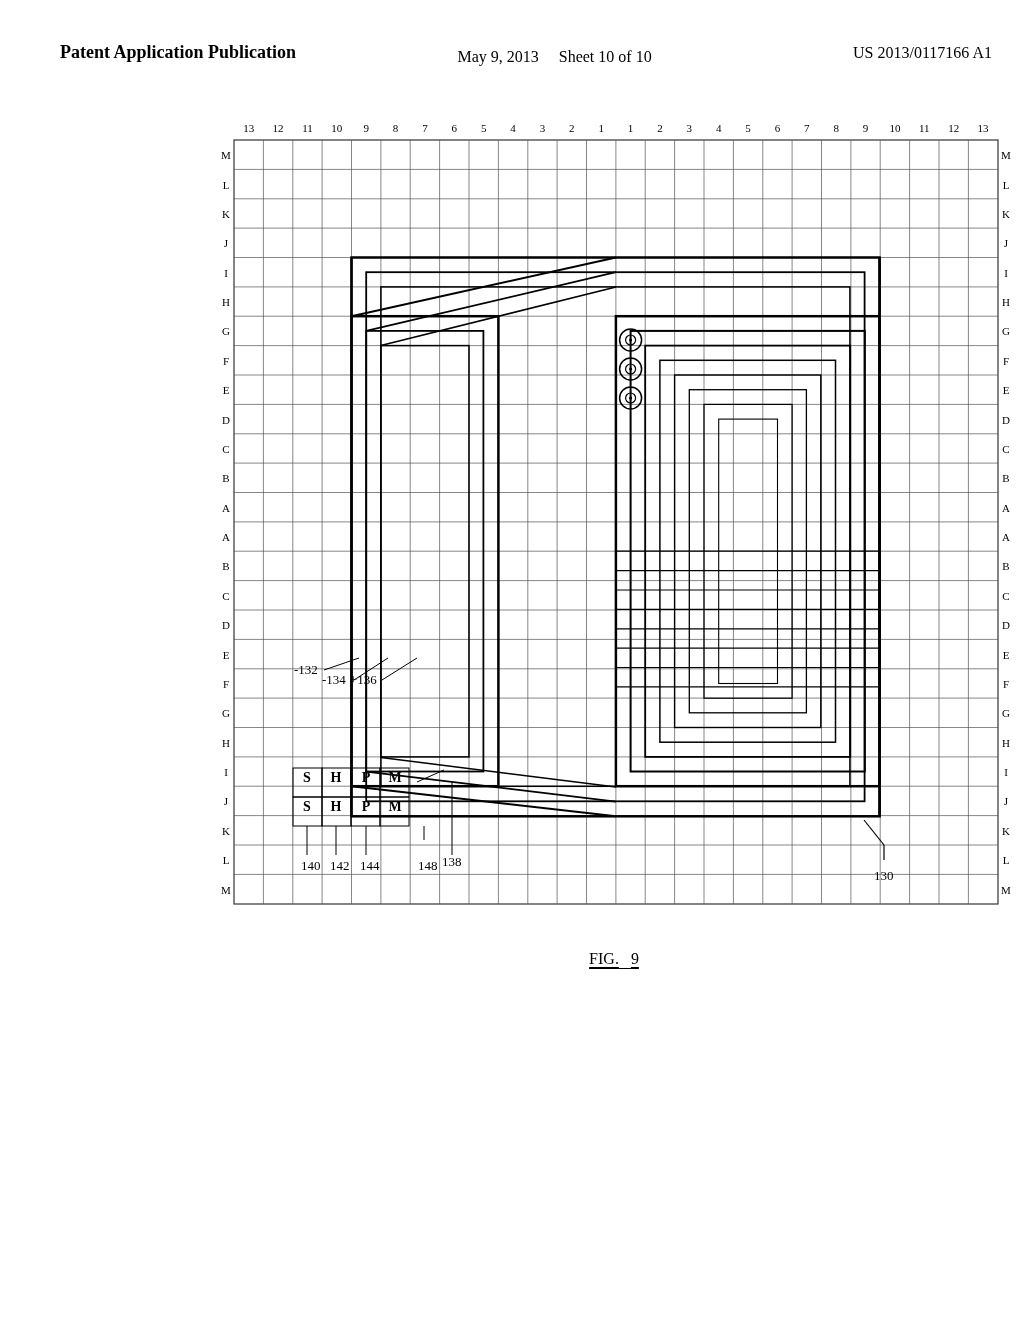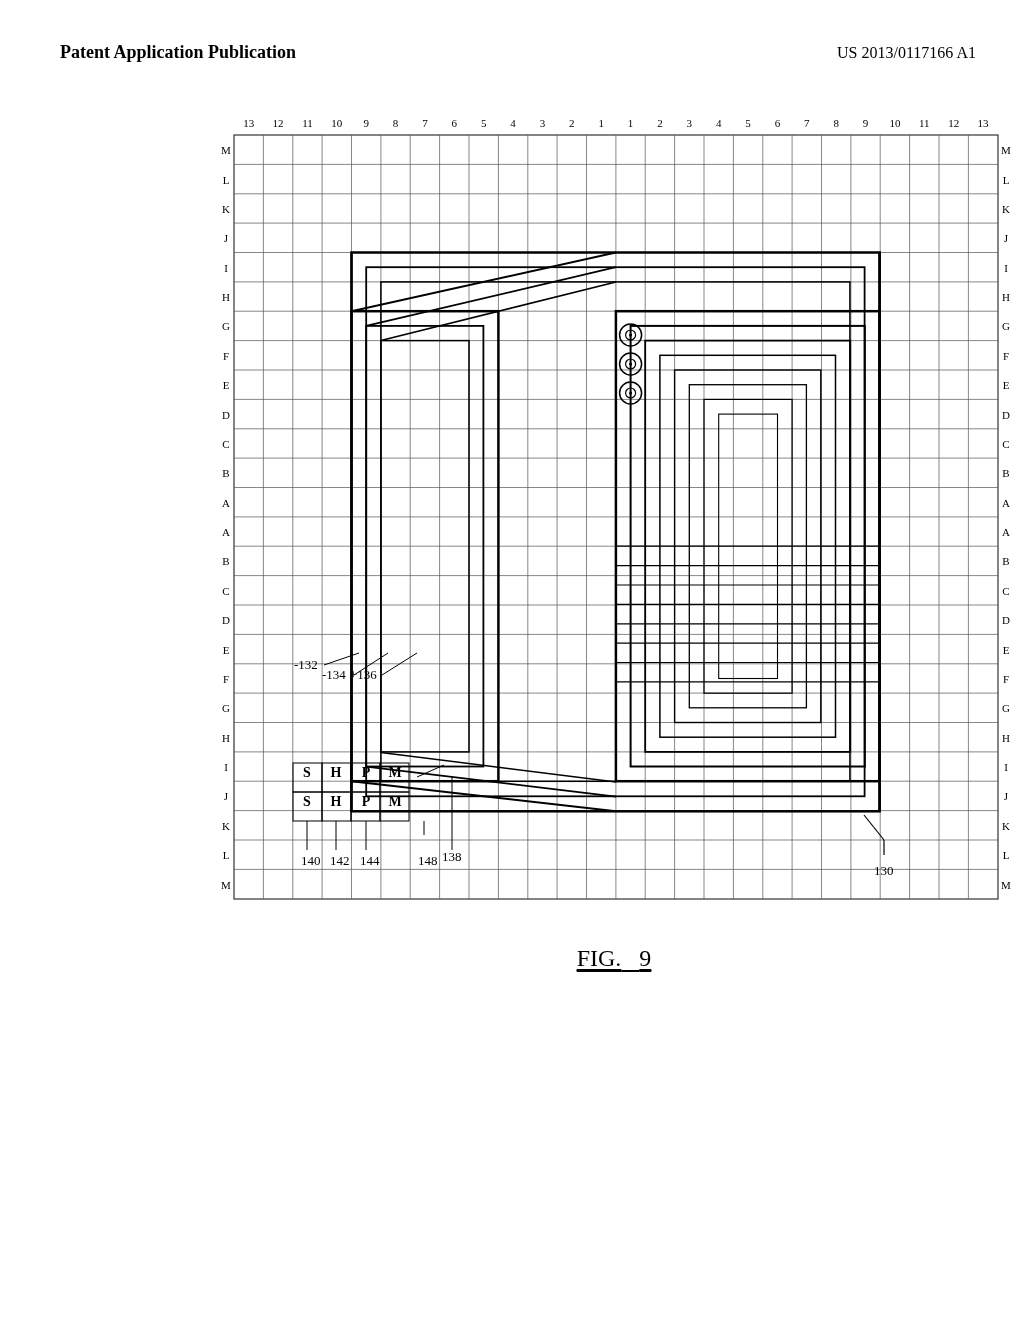--- a/index.html
+++ b/index.html
@@ -9,21 +9,21 @@
       background: #fff;
       font-family: 'Times New Roman', Times, serif;
       position: relative;
       overflow: hidden;
     }
 
     .header {
       display: flex;
       justify-content: space-between;
       align-items: flex-start;
-      padding: 40px 48px 0 60px;
+      padding: 40px 32px 0 60px;
     }
 
     .header-left {
       font-size: 18px;
       font-weight: bold;
       line-height: 1.4;
     }
 
     .header-center {
       font-size: 16px;
@@ -57,33 +57,38 @@
     
     .grid-svg {
       position: absolute;
       top: 0; left: 0;
       width: 100%; height: 100%;
     }
 
     .figure-caption {
       text-align: center;
       margin-top: 20px;
-      font-size: 24px;
+      font-size: 16px;
     }
 
     .figure-caption span {
       text-decoration: underline;
       text-underline-offset: 3px;
     }
   </style>
 </head>
 <body>
 
 <div class="header">
   <div class="header-left">Patent Application Publication</div>
+  <div class="header-center">
+    <span>May 9, 2013</span>
+    &nbsp;&nbsp;&nbsp;
+    <span>Sheet 10 of 10</span>
+  </div>
   <div class="header-right">US 2013/0117166 A1</div>
 </div>
 
 <div class="figure-container">
   <div class="diagram-area">
     <svg class="grid-svg" viewBox="0 0 820 820" xmlns="http://www.w3.org/2000/svg">
 
       <defs>
         <style>
           text { font-family: 'Times New Roman', Times, serif; }

